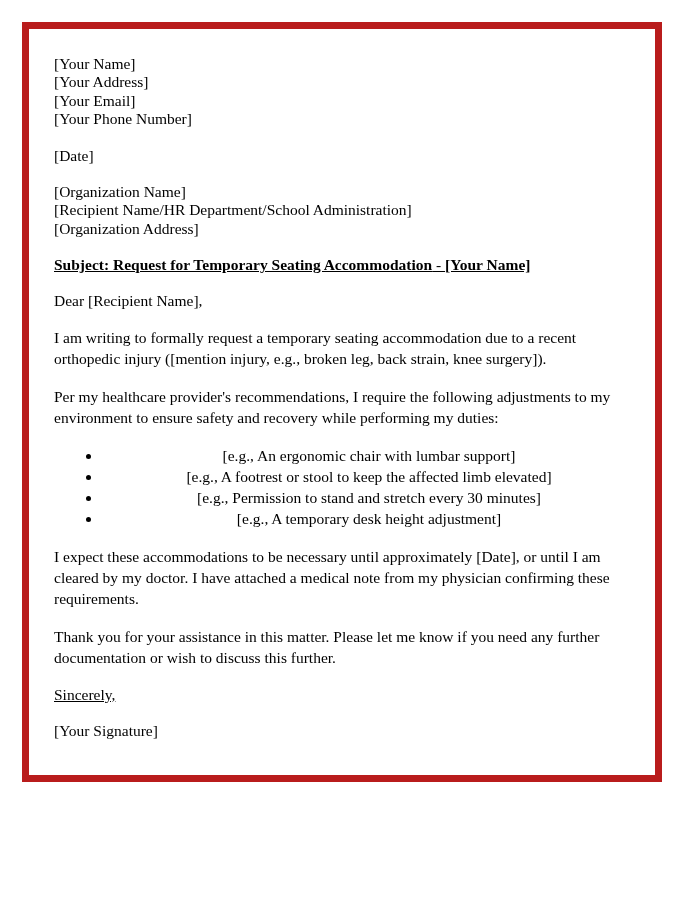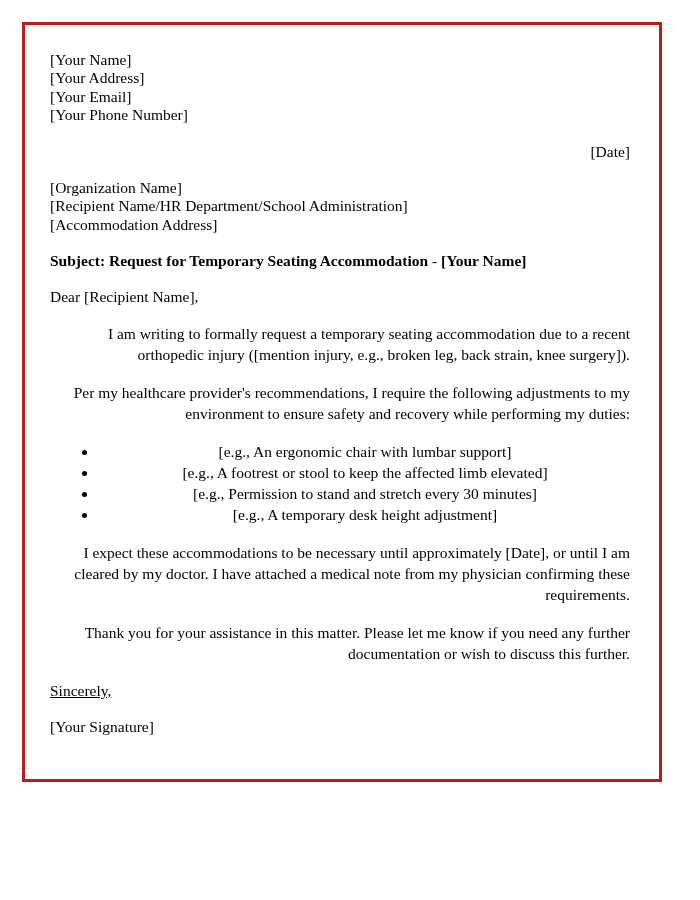--- a/index.html
+++ b/index.html
@@ -14,21 +14,21 @@
     color: #000000;
     overflow: hidden;
   }
 
   .page-sheet {
     position: absolute;
     left: 22px;
     top: 22px;
     width: 640px;
     height: 760px;
-    border: 3px solid #b91c1c;
+    border: 7px solid #b91c1c;
     box-sizing: border-box;
     background: #ffffff;
   }
 
   .letter-body {
     position: absolute;
     left: 25px;
     top: 26px;
     width: 580px;
   }
@@ -39,53 +39,53 @@
     margin: 0 0 18px 0;
   }
   .addr-block div {
     white-space: nowrap;
   }
 
   .date-block {
     font-size: 15.5px;
     line-height: 18.4px;
     margin: 0 0 18px 0;
-    text-align: right;
   }
 
   .recipient-block {
     font-size: 15.5px;
     line-height: 18.4px;
     margin: 0 0 17px 0;
   }
   .recipient-block div {
     white-space: nowrap;
   }
 
   .subject-line {
     font-size: 15.5px;
     font-weight: bold;
     line-height: 19px;
     margin: 0 0 17px 0;
+    text-decoration: underline;
   }
   .subject-line .sep {
     font-weight: normal;
   }
 
   .salutation {
     font-size: 15.5px;
     line-height: 19px;
     margin: 0 0 17px 0;
   }
 
   .para {
     font-size: 15.5px;
     line-height: 21px;
     margin: 0 0 17px 0;
-    text-align: right;
+    text-align: left;
   }
 
   ul.accom-list {
     margin: 0 0 17px 0;
     padding: 0 0 0 48px;
     list-style-type: disc;
     text-align: center;
   }
   ul.accom-list li {
     font-size: 15.5px;
@@ -121,21 +121,21 @@
       <div>[Your Address]</div>
       <div>[Your Email]</div>
       <div>[Your Phone Number]</div>
     </div>
 
     <div class="date-block">[Date]</div>
 
     <div class="recipient-block">
       <div>[Organization Name]</div>
       <div>[Recipient Name/HR Department/School Administration]</div>
-      <div>[Accommodation Address]</div>
+      <div>[Organization Address]</div>
     </div>
 
     <p class="subject-line"><span>Subject: Request for Temporary Seating Accommodation</span><span class="sep"> - </span><span>[Your Name]</span></p>
 
     <p class="salutation">Dear [Recipient Name],</p>
 
     <p class="para">I am writing to formally request a temporary seating accommodation due to a recent orthopedic injury ([mention injury, e.g., broken leg, back strain, knee surgery]).</p>
 
     <p class="para">Per my healthcare provider's recommendations, I require the following adjustments to my environment to ensure safety and recovery while performing my duties:</p>
 

